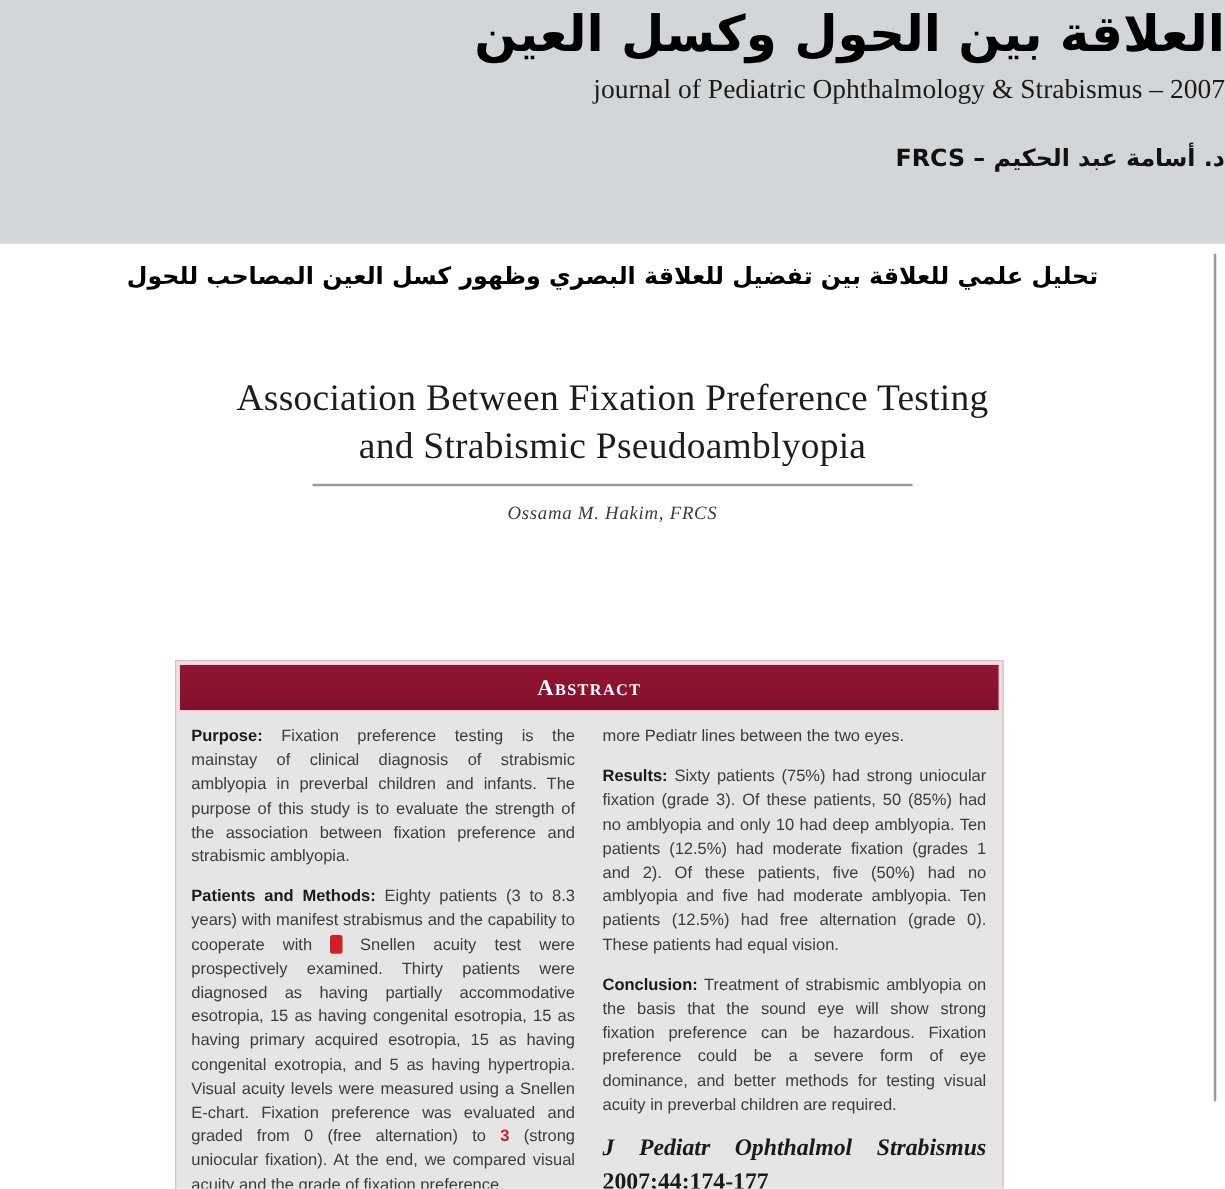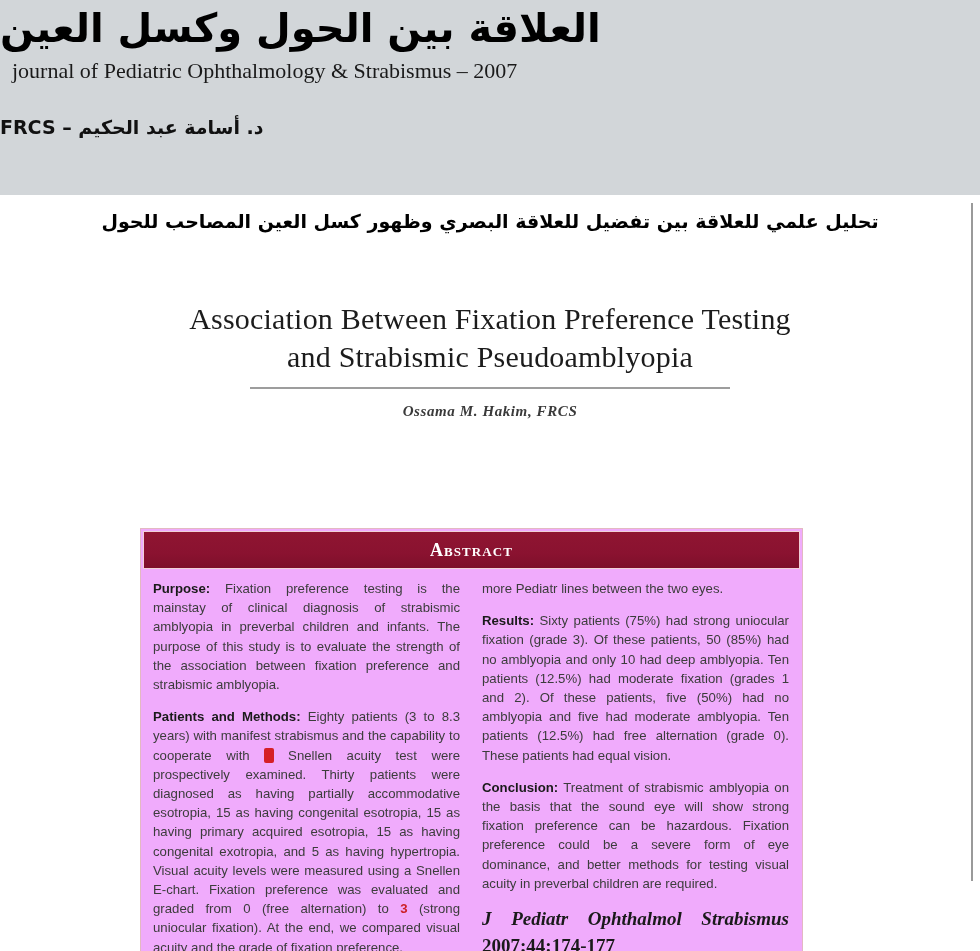--- a/index.html
+++ b/index.html
@@ -17,21 +17,21 @@
   }
 
   
   .banner {
     position: absolute;
     left: 0;
     top: 0;
     width: 980px;
     height: 195px;
     background: #d2d6d9;
-    text-align: left;
+    text-align: right;
     box-sizing: border-box;
   }
   .banner-title-ar {
     direction: rtl;
     unicode-bidi: embed;
     font-family: "DejaVu Sans", sans-serif;
     font-weight: bold;
     font-size: 40px;
     line-height: 1.12;
     color: #000000;
@@ -112,33 +112,32 @@
     margin: 10px auto 0 auto;
   }
   .paper-author {
     text-align: center;
     font-family: "Liberation Serif", serif;
     font-style: italic;
     font-size: 15px;
     color: #3a3a3a;
     margin: 14px auto 0 auto;
     letter-spacing: 0.6px;
-    font-weight: bold;
   }
 
   
   .abstract-box {
     position: absolute;
     left: 140px;
     top: 228px;
     width: 663px;
     height: 423px;
     border: 1px solid #e3b9c2;
     border-bottom: none;
-    background: #f0abfc;
+    background: #e5e5e5;
     box-sizing: border-box;
     overflow: hidden;
   }
   .abstract-header {
     height: 38px;
     background: #8c1430;
     background: linear-gradient(180deg, #8f1531 0%, #8a1230 60%, #7d0f2a 100%);
     border: 1px solid #f0d0d8;
     box-sizing: border-box;
     display: flex;

